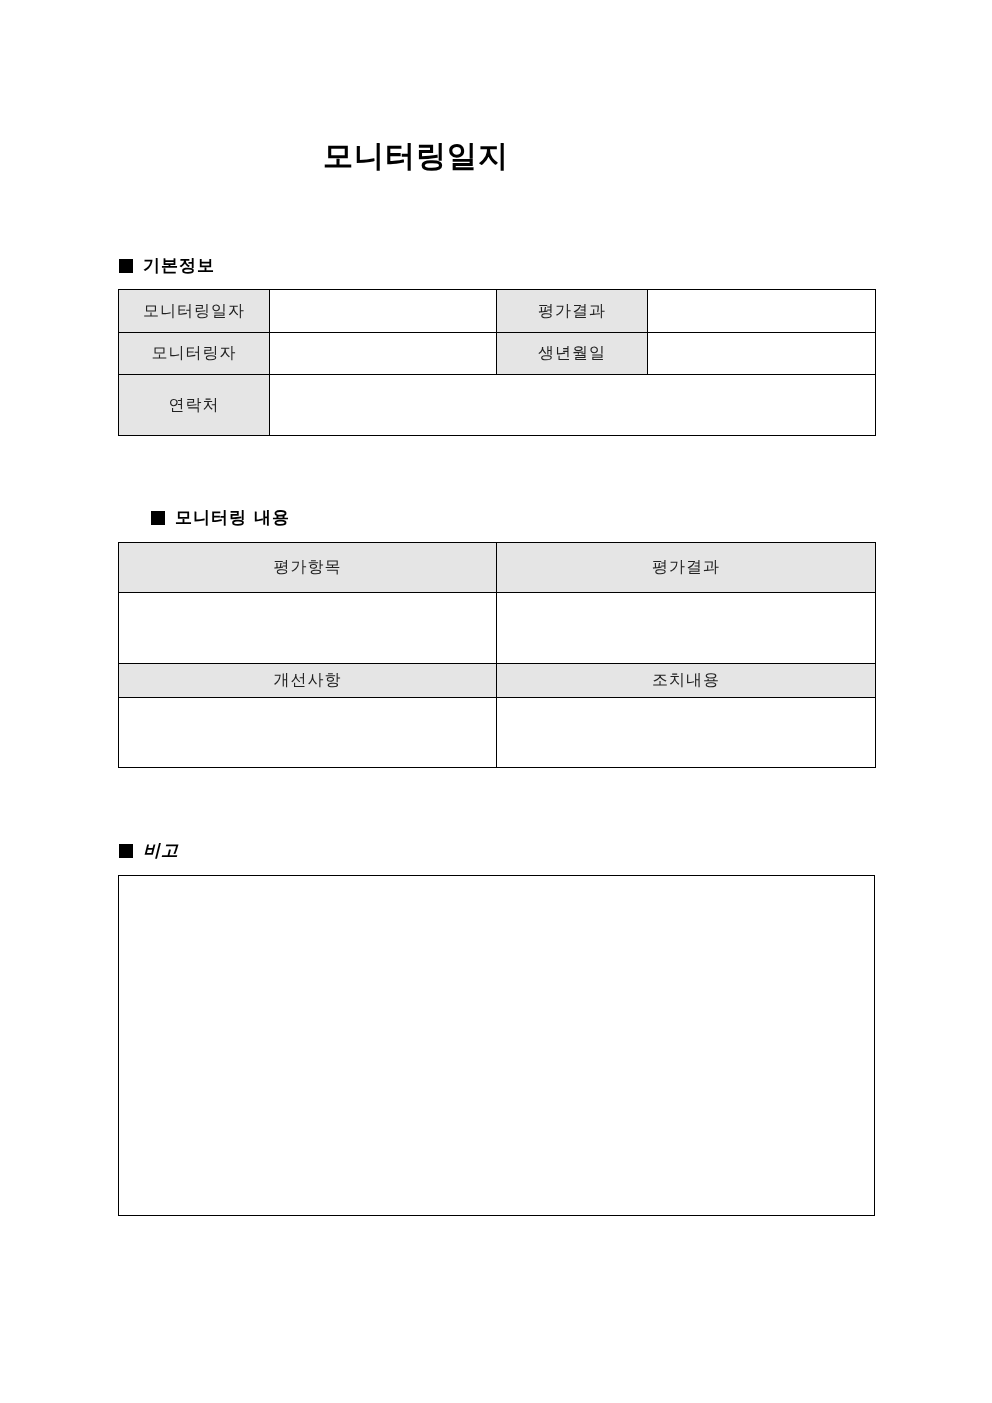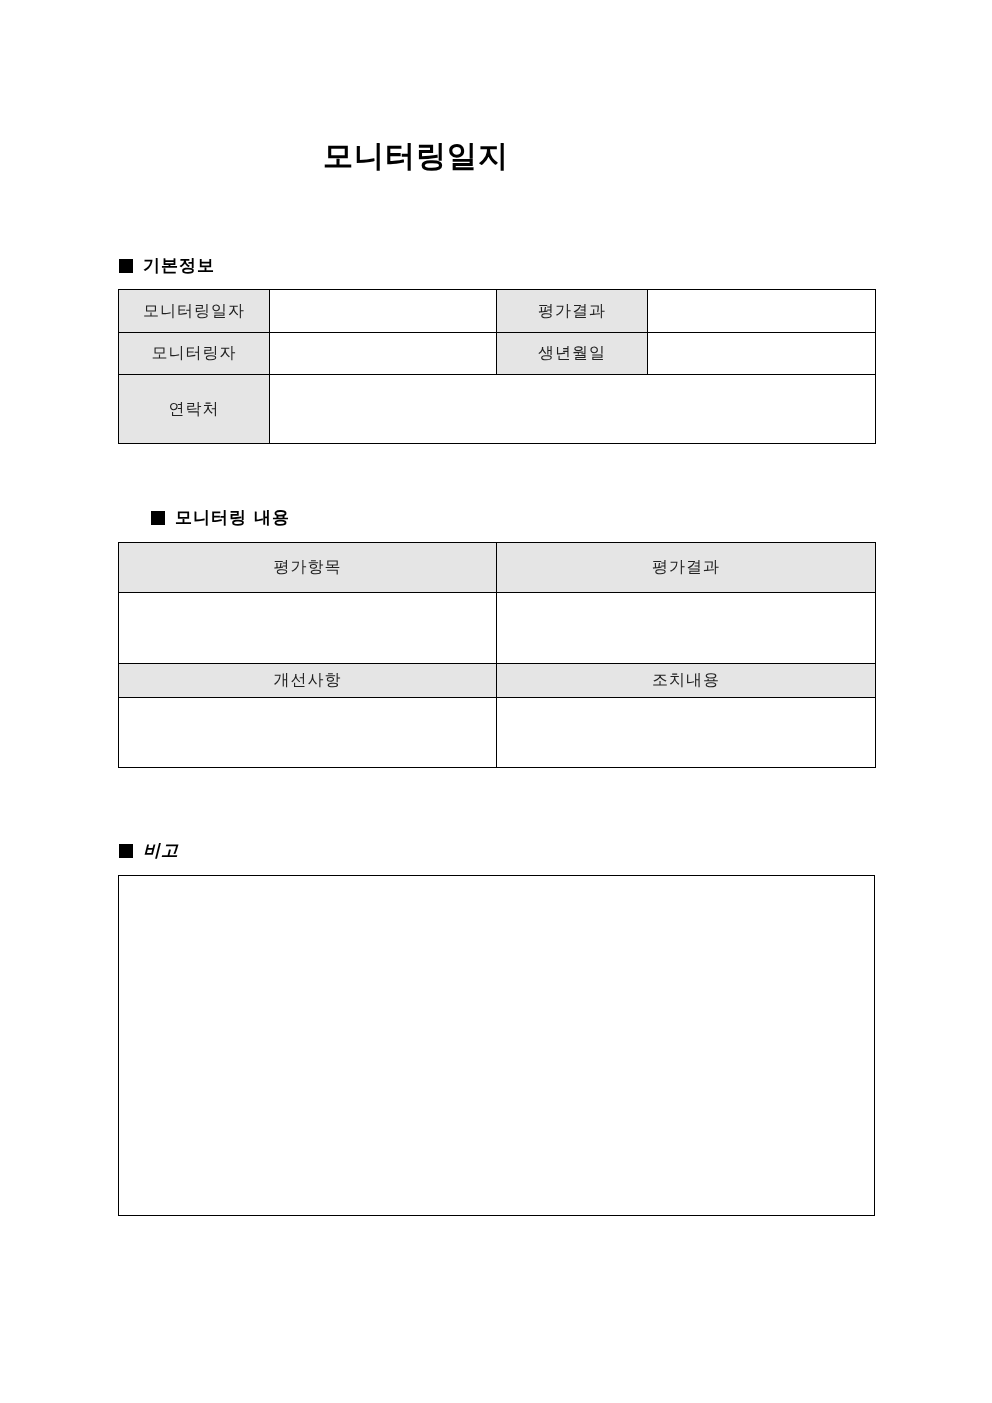--- a/index.html
+++ b/index.html
@@ -54,21 +54,21 @@
     <td class="val"></td>
     <td class="lbl">평가결과</td>
     <td class="val"></td>
   </tr>
   <tr style="height:42px;">
     <td class="lbl">모니터링자</td>
     <td class="val"></td>
     <td class="lbl">생년월일</td>
     <td class="val"></td>
   </tr>
-  <tr style="height:69px;">
+  <tr style="height:61px;">
     <td class="lbl">연락처</td>
     <td class="val" colspan="3"></td>
   </tr>
 </tbody>
   </table>
 
 <div class="section-head" style="top:506px;margin-left:32px;">
   <span class="sq"></span>
   <span>모니터링 내용</span>
 </div>

